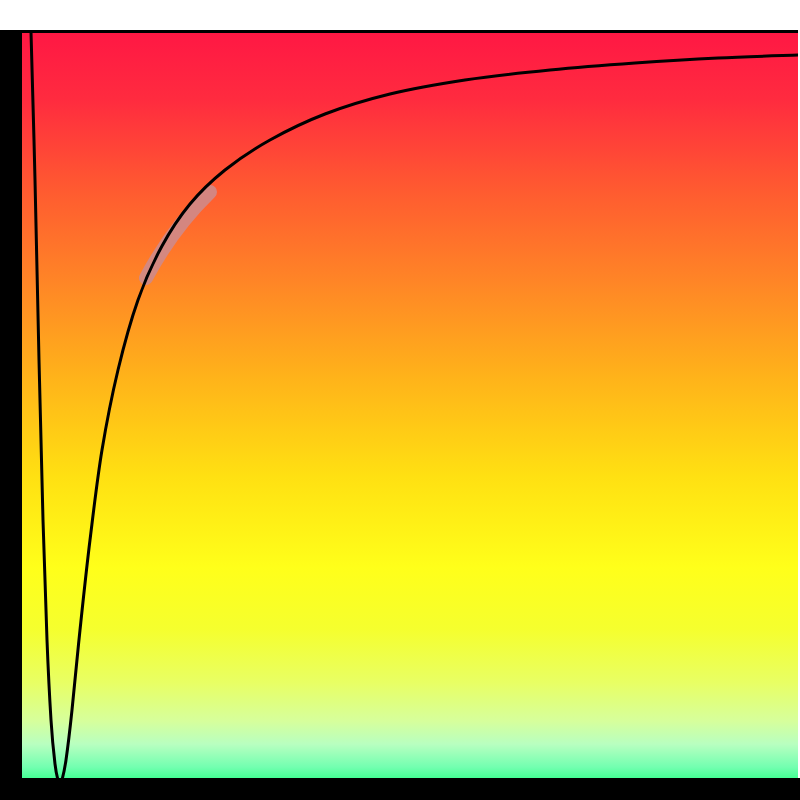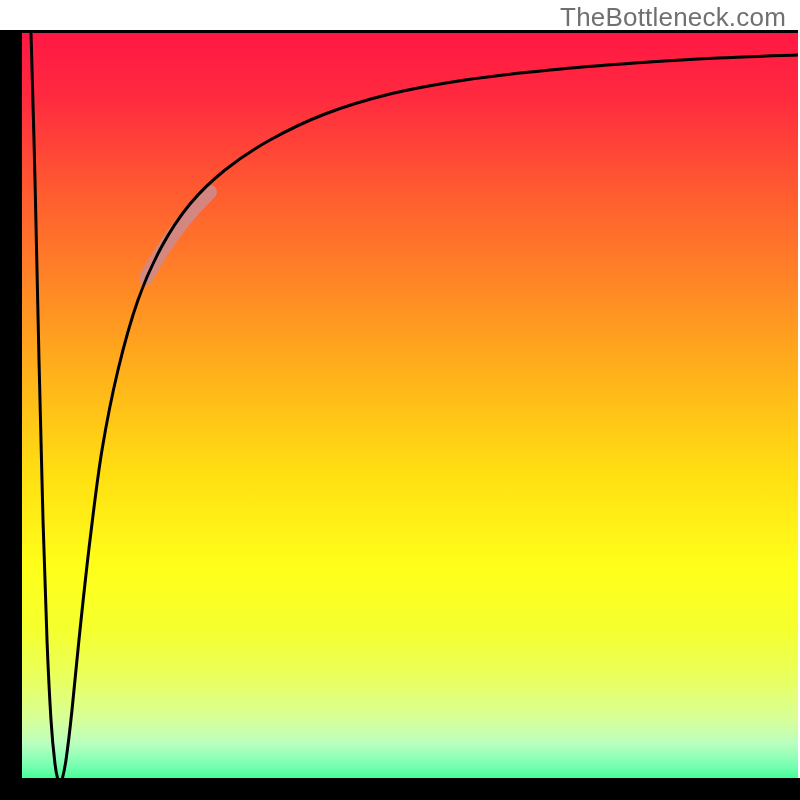--- a/index.html
+++ b/index.html
@@ -66,15 +66,14 @@
     <path id="curve-highlight" clip-path="url(#inner-clip)" fill="none" stroke="#cf8a8a" stroke-opacity="0.9" stroke-width="14" stroke-linecap="round" d="M 146 278 Q 172 229 210 192"></path>
 
     <path id="main-curve" clip-path="url(#inner-clip)" fill="none" stroke="#000" stroke-width="3" stroke-linejoin="round" stroke-linecap="round" d="M 31 32 C 31.7 56.7, 33.7 125.3, 35 180 C 36.3 234.7, 37.7 303.3, 39 360 C 40.3 416.7, 41.7 473.3, 43 520 C 44.3 566.7, 45.7 606.7, 47 640 C 48.3 673.3, 49.7 699.3, 51 720 C 52.3 740.7, 53.8 754.0, 55 764 C 56.2 774.0, 57.2 776.8, 58 780 C 58.8 783.2, 59.3 783.0, 60 783 C 60.7 783.0, 61.0 783.8, 62 780 C 63.0 776.2, 64.3 771.7, 66 760 C 67.7 748.3, 69.7 731.7, 72 710 C 74.3 688.3, 77.0 658.3, 80 630 C 83.0 601.7, 86.3 570.0, 90 540 C 93.7 510.0, 97.3 478.3, 102 450 C 106.7 421.7, 112.0 395.0, 118 370 C 124.0 345.0, 130.7 320.7, 138 300 C 145.3 279.3, 153.3 262.0, 162 246 C 170.7 230.0, 179.5 216.7, 190 204 C 200.5 191.3, 211.7 180.7, 225 170 C 238.3 159.3, 253.3 149.3, 270 140 C 286.7 130.7, 305.0 121.7, 325 114 C 345.0 106.3, 366.7 99.7, 390 94 C 413.3 88.3, 438.3 84.0, 465 80 C 491.7 76.0, 521.7 72.8, 550 70 C 578.3 67.2, 607.0 65.0, 635 63 C 663.0 61.0, 690.8 59.3, 718 58 C 745.2 56.7, 784.7 55.5, 798 55"></path>
 
     <rect x="0" y="30" width="22" height="768" fill="#000"></rect>
     <rect x="0" y="778" width="800" height="22" fill="#000"></rect>
 
     <rect x="22" y="30" width="776" height="3" fill="#000"></rect>
   </svg>
 
-  <div class="watermark">TheBottleneck.com</div>
 
 </div>
 
 </body></html>

